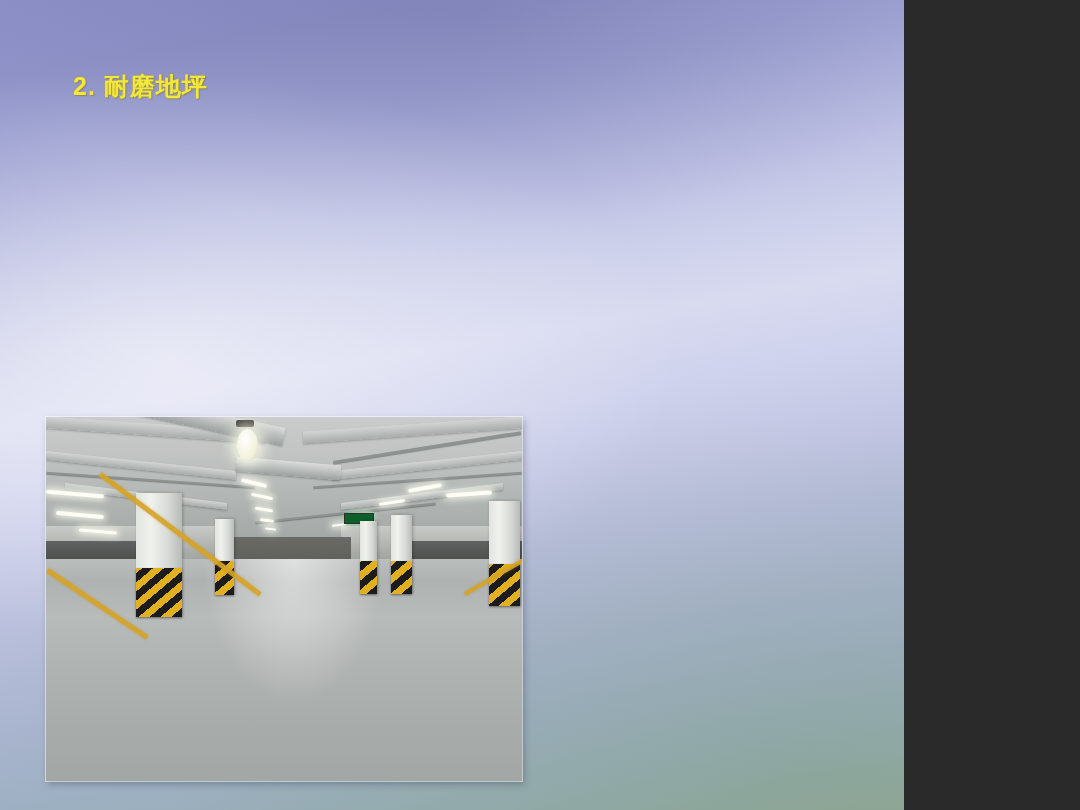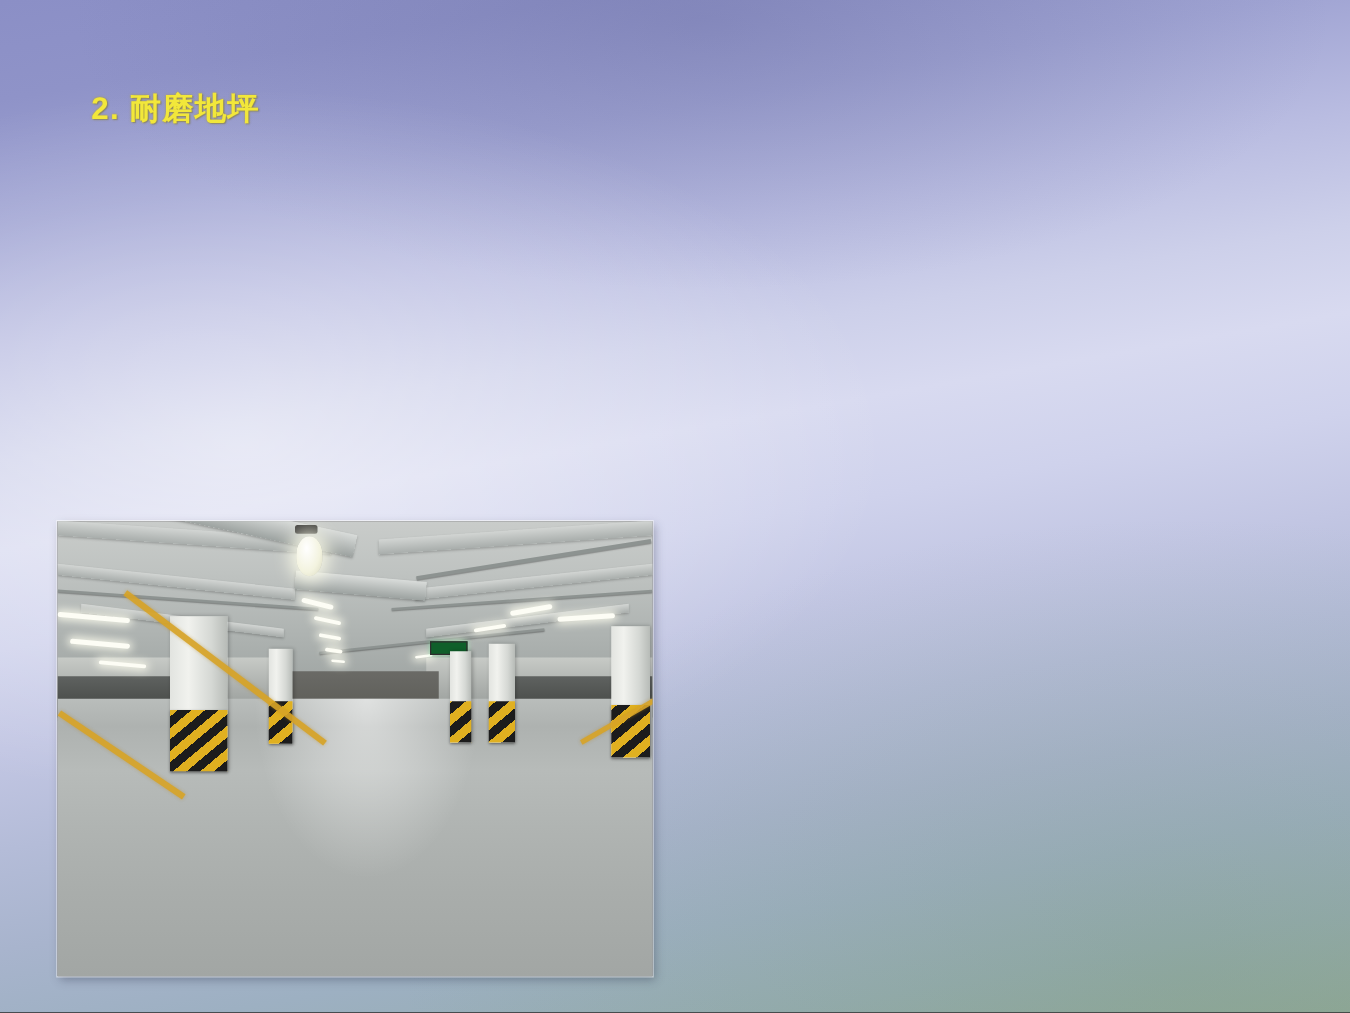--- a/index.html
+++ b/index.html
@@ -2,21 +2,21 @@
 <html><head>
 <meta charset="utf-8">
 <style>
   html, body {
     margin: 0;
     padding: 0;
     background: #2a2a2a;
   }
   #slide {
     position: relative;
-    width: 1080px;
+    width: 904px;
     height: 810px;
     overflow: hidden;
     font-family: "Liberation Serif", "DejaVu Serif", serif;
     background: linear-gradient(170deg,
         #8b8fc6 0%,
         #8f93c8 8%,
         #a0a4d3 18%,
         #b9bce1 28%,
         #cdd0ea 37%,
         #d8daf0 44%,

